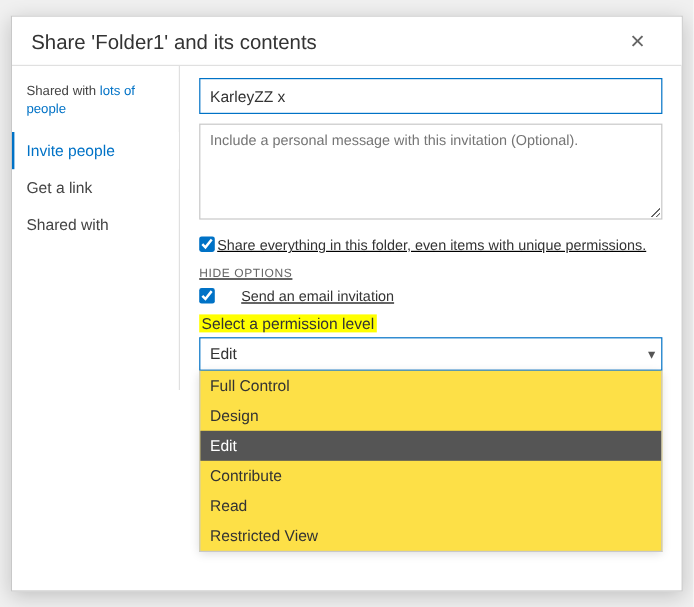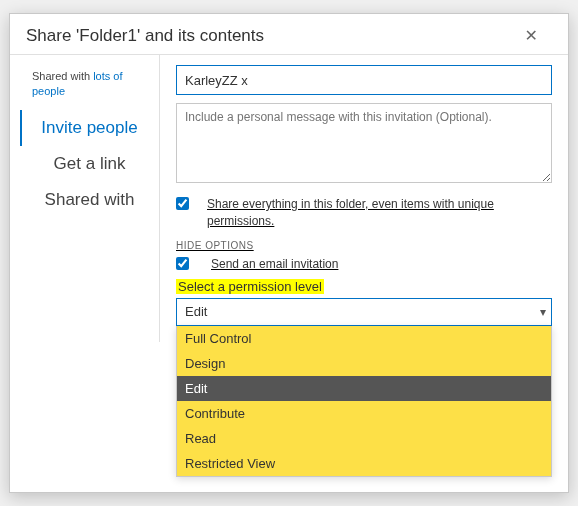--- a/index.html
+++ b/index.html
@@ -39,21 +39,20 @@
       color: #666;
       font-size: 16px;
       background: none;
       border: none;
       padding: 2px 6px;
       line-height: 1;
     }
     .dialog-body {
       display: flex;
       height: calc(100% - 50px);
-      padding-left: 10px;
     }
     .sidebar {
       width: 140px;
       padding: 10px 0;
       border-right: 1px solid #e0e0e0;
       flex-shrink: 0;
     }
     .sidebar-shared-text {
       font-size: 11px;
       color: #444;
@@ -61,22 +60,21 @@
       line-height: 1.4;
     }
     .sidebar-shared-text a {
       color: #0072c6;
       text-decoration: none;
     }
     .sidebar-item {
       padding: 8px 12px;
       cursor: pointer;
       color: #444;
-      font-size: 17px;
-      text-align: center;
+      font-size: 13px;
     }
     .sidebar-item.active {
       background: #fff;
       border-left: 2px solid #0072c6;
       color: #0072c6;
       font-weight: 400;
       padding-left: 10px;
     }
     .main-content {
       flex: 1;
@@ -101,21 +99,21 @@
       padding: 6px 8px;
       font-size: 12px;
       color: #999;
       resize: vertical;
       font-family: 'Segoe UI', Tahoma, Geneva, Verdana, sans-serif;
     }
     .checkbox-row {
       display: flex;
       align-items: flex-start;
       margin-top: 10px;
-      gap: 18px;
+      gap: 2px;
     }
     .checkbox-row input[type="checkbox"] {
       margin-top: 1px;
       flex-shrink: 0;
       accent-color: #0072c6;
     }
     .checkbox-label {
       font-size: 12px;
       color: #333;
       line-height: 1.4;

